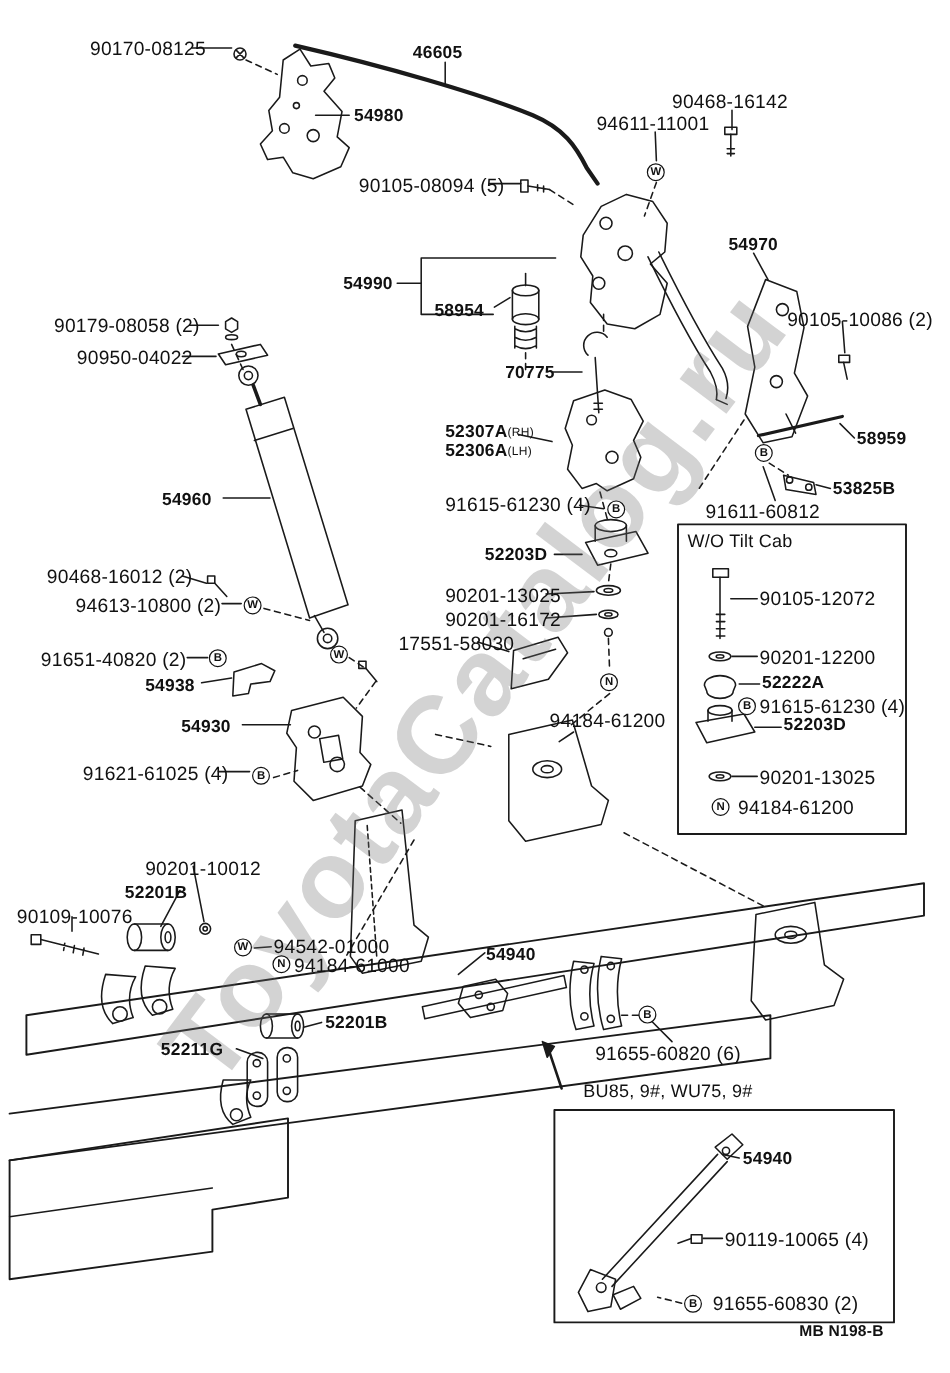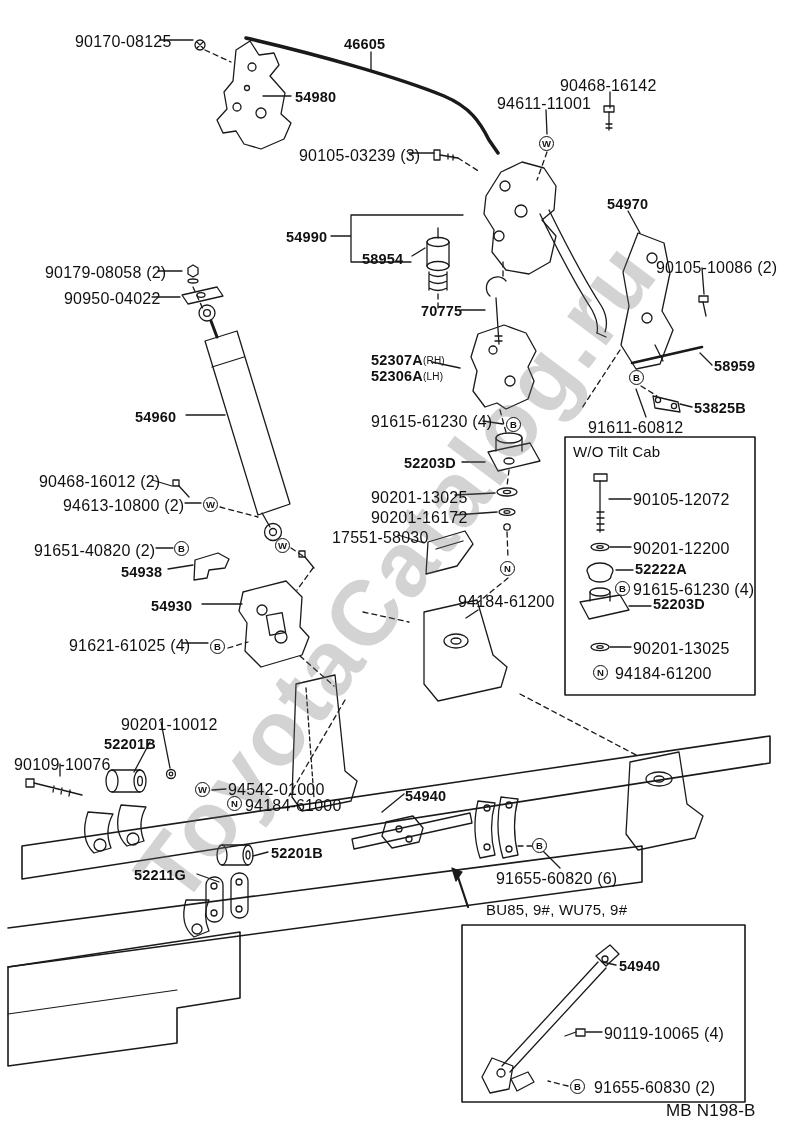--- a/index.html
+++ b/index.html
@@ -3,21 +3,21 @@
 <meta charset="utf-8">
 <style>
   html,body{margin:0;padding:0;background:#fff}
   .canvas{position:relative;width:792px;height:1144px;background:#ffffff;overflow:hidden;
           font-family:"Liberation Sans",sans-serif;color:#111}
   svg.art{position:absolute;left:0;top:0}
   .lbl{position:absolute;font-size:16px;white-space:nowrap;letter-spacing:.2px}
   .lbl.b{font-size:14.5px;font-weight:bold}
   .lbl .sfx{font-size:10px;font-weight:normal;vertical-align:1px}
   .lbl.t{font-size:15px}
-  .lbl.f{font-size:17px;font-weight:normal}
+  .lbl.f{font-size:13px;font-weight:bold}
   .mk{position:absolute;width:15px;height:15px;border:1.5px solid #111;border-radius:50%;
       font-size:9.5px;font-weight:bold;line-height:13px;text-align:center;background:#fff;box-sizing:border-box}
   .wm{position:absolute;left:50%;top:50%;transform:translate(-50%,-50%) rotate(-53deg);
       font-size:92px;font-weight:bold;letter-spacing:3px;color:rgba(110,110,110,.30);
       white-space:nowrap;pointer-events:none}
 </style>
 </head>
 <body>
 
 <div class="canvas">
@@ -338,21 +338,21 @@
     </g>
   </svg>
 
   <div class="wm">ToyotaCatalog.ru</div>
 
   <div class="lbl" style="left:75px;top:33px">90170-08125</div>
   <div class="lbl b" style="left:344px;top:36px">46605</div>
   <div class="lbl b" style="left:295px;top:89px">54980</div>
   <div class="lbl" style="left:560px;top:77px">90468-16142</div>
   <div class="lbl" style="left:497px;top:95px">94611-11001</div>
-  <div class="lbl" style="left:299px;top:147px">90105-03239 (3)</div>
+  <div class="lbl" style="left:299px;top:147px">90105-08094 (5)</div>
   <div class="lbl b" style="left:607px;top:196px">54970</div>
   <div class="lbl b" style="left:286px;top:229px">54990</div>
   <div class="lbl b" style="left:362px;top:251px">58954</div>
   <div class="lbl" style="left:656px;top:259px">90105-10086 (2)</div>
   <div class="lbl" style="left:45px;top:264px">90179-08058 (2)</div>
   <div class="lbl" style="left:64px;top:290px">90950-04022</div>
   <div class="lbl b" style="left:421px;top:303px">70775</div>
   <div class="lbl b" style="left:371px;top:352px"><span>52307A</span><span class="sfx">(RH)</span></div>
   <div class="lbl b" style="left:371px;top:368px"><span>52306A</span><span class="sfx">(LH)</span></div>
   <div class="lbl b" style="left:714px;top:358px">58959</div>

